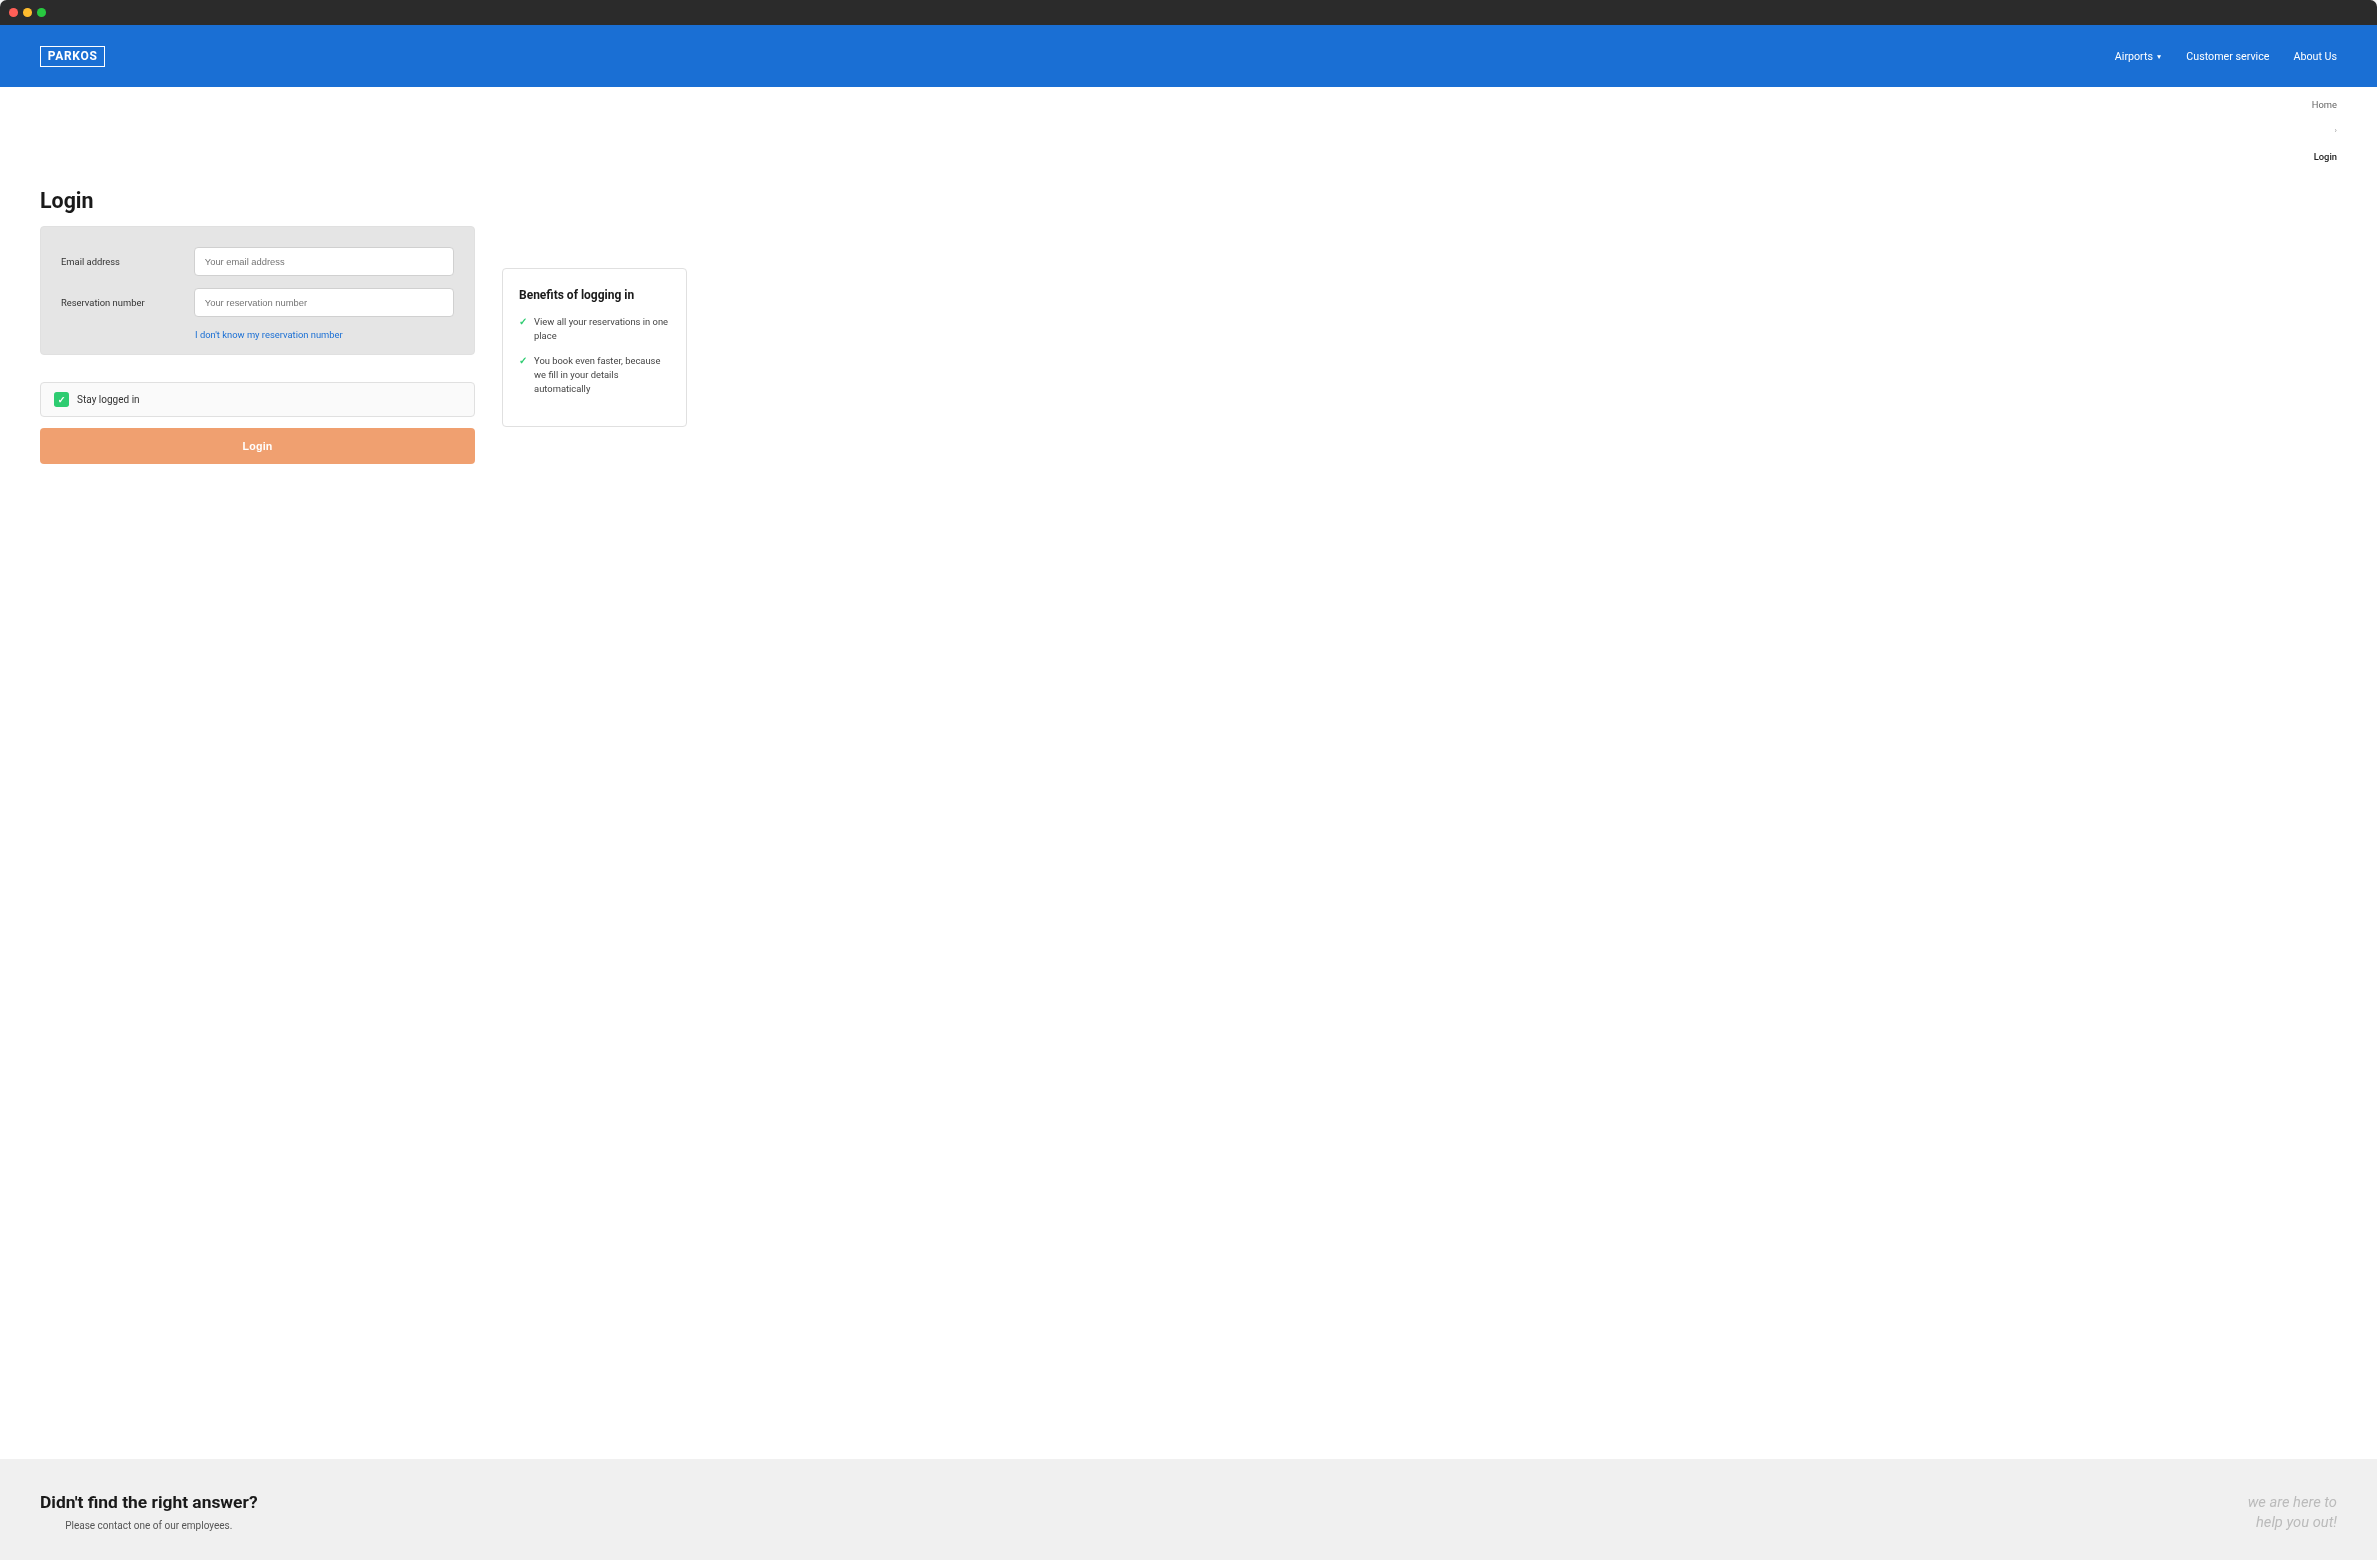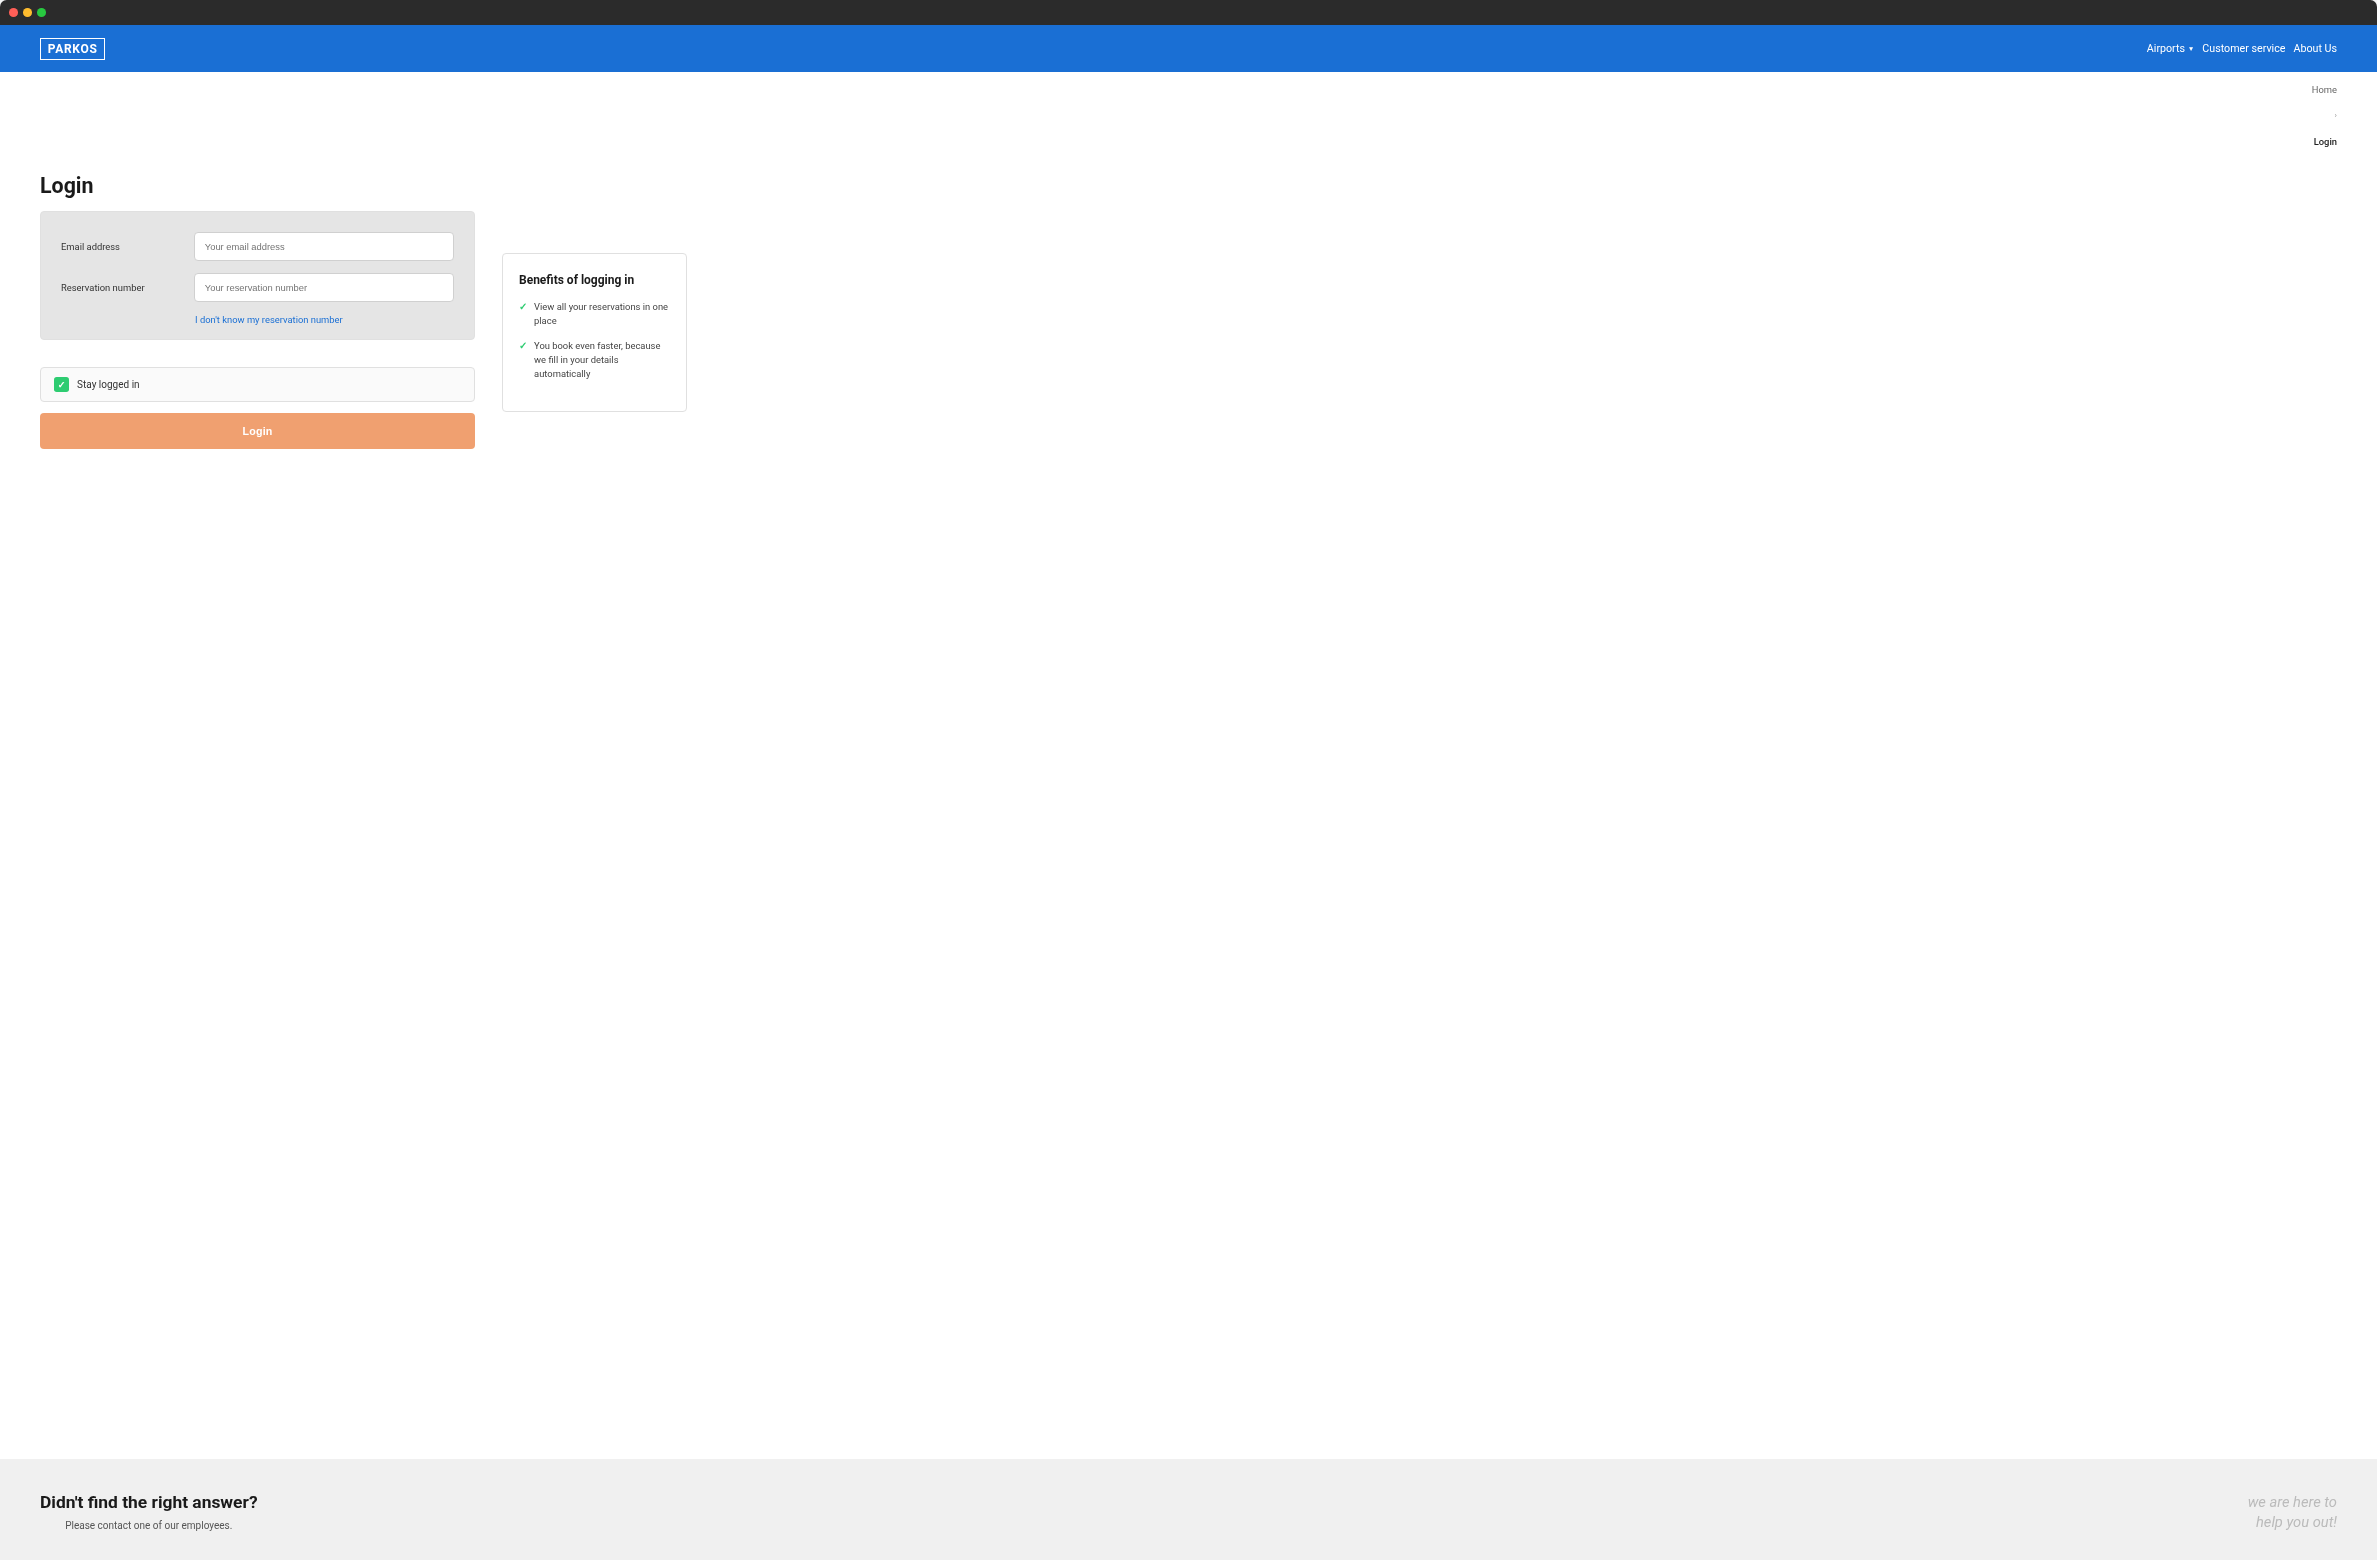--- a/index.html
+++ b/index.html
@@ -40,39 +40,39 @@
       background: white;
       min-height: calc(100vh - 25.4px);
       display: flex;
       flex-direction: column;
     }
 
     
     .header {
       background: #1a6fd4;
       padding: 0 40px;
-      height: 47px;
+      height: 62px;
       display: flex;
       align-items: center;
       justify-content: space-between;
     }
 
     .logo {
       border: 1.7px solid white;
       color: white;
       font-weight: 700;
       font-size: 12px;
       padding: 2.7px 6.7px;
       letter-spacing: 0.7px;
     }
 
     .nav {
       display: flex;
       align-items: center;
-      gap: 8px;
+      gap: 24px;
     }
 
     .nav-item {
       color: white;
       font-size: 10.7px;
       cursor: pointer;
       text-decoration: none;
       display: flex;
       align-items: center;
       gap: 2.7px;

